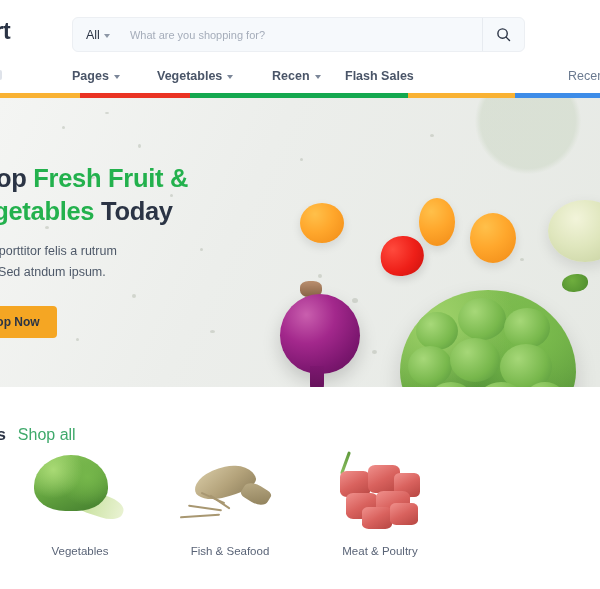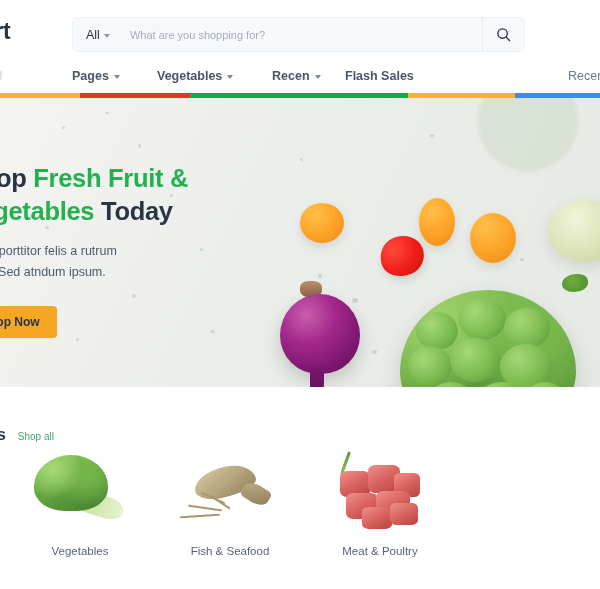--- a/index.html
+++ b/index.html
@@ -252,21 +252,21 @@
     gap: 12px;
   }
   .cat-title {
     font-size: 17px;
     font-weight: 700;
     color: #2b3445;
     letter-spacing: -0.2px;
     white-space: nowrap;
   }
   .shop-all {
-    font-size: 10px;
+    font-size: 16px;
     color: #3fa96b;
     cursor: pointer;
     white-space: nowrap;
   }
   .cat-grid {
     position: absolute;
     left: 0; top: 62px;
     width: 600px;
     display: flex;
   }

